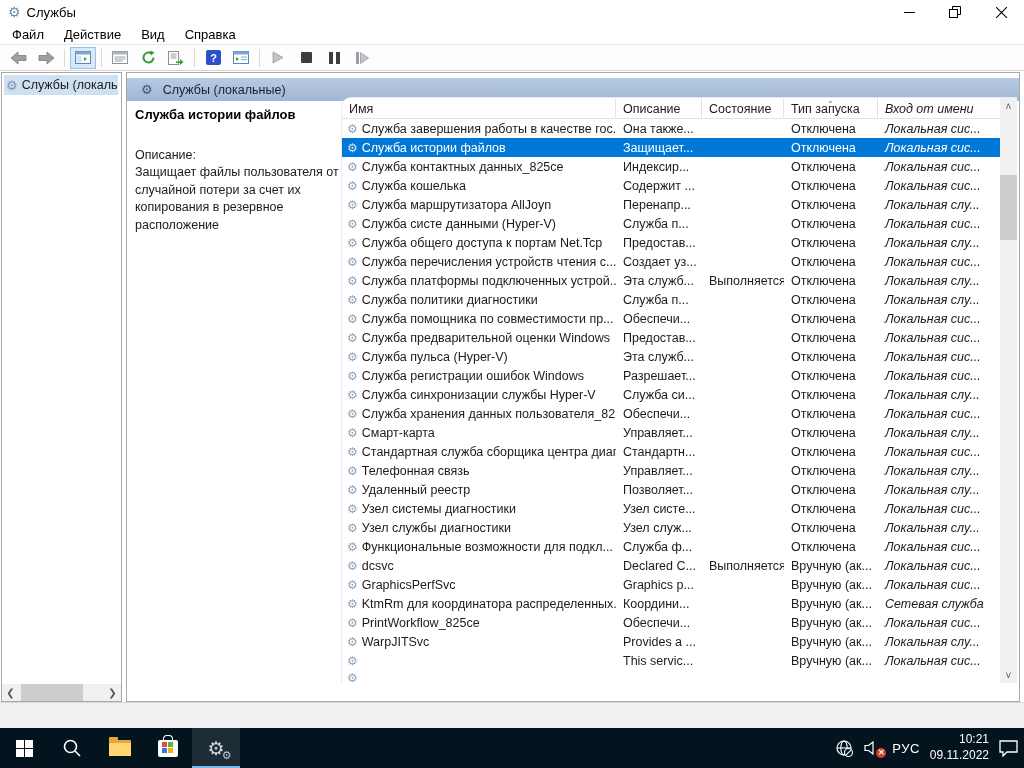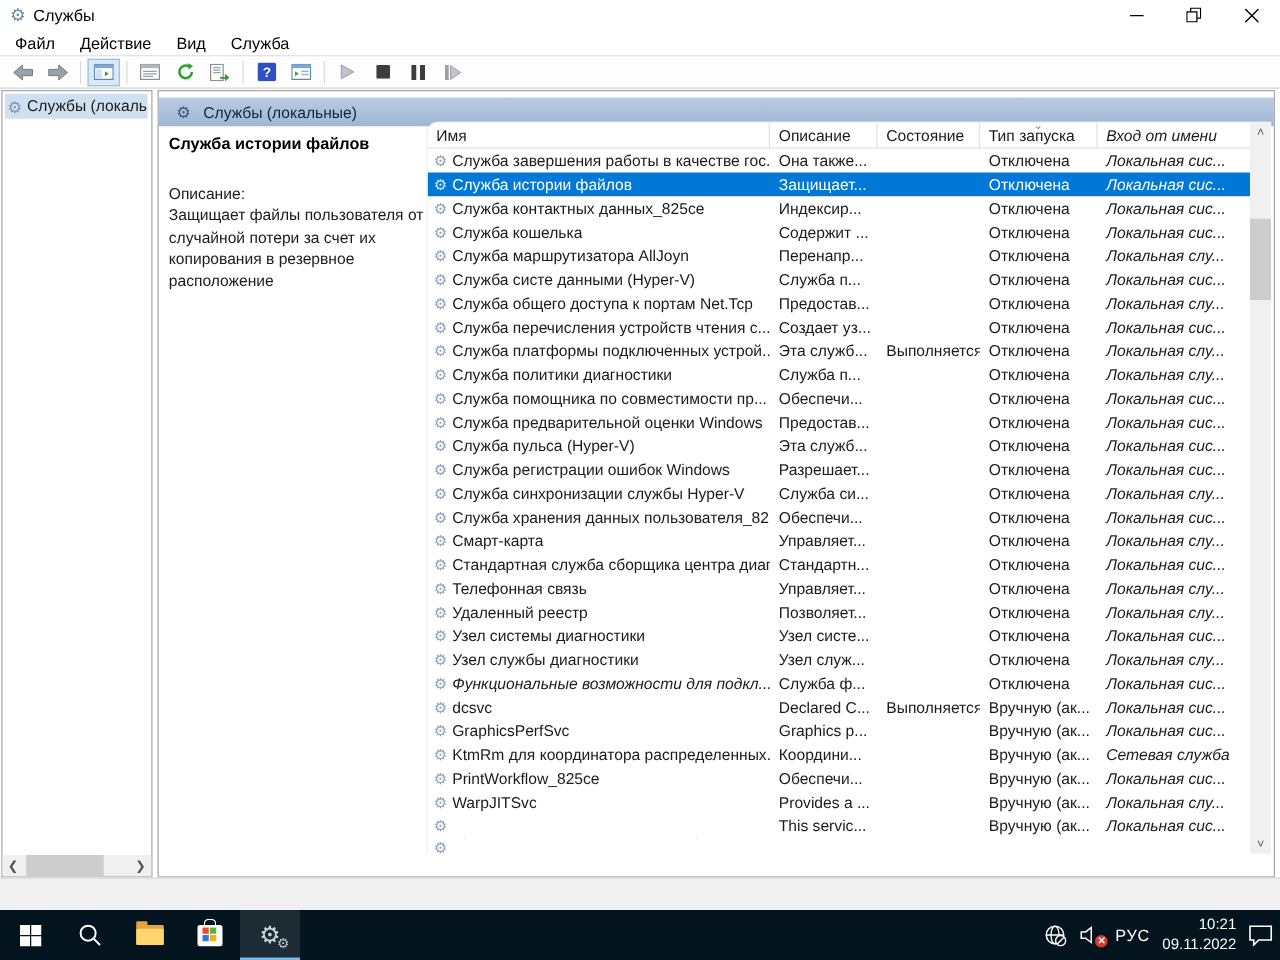--- a/index.html
+++ b/index.html
@@ -131,21 +131,21 @@
             <path d="M0 0 L11 11 M11 0 L0 11" stroke="#000" stroke-width="1.1"></path>
           </svg>
       </div>
     </div>
   </div>
 
   <div class="menubar" id="menubar">
       <div class="menu-item">Файл</div>
       <div class="menu-item">Действие</div>
       <div class="menu-item">Вид</div>
-      <div class="menu-item">Служба</div>
+      <div class="menu-item">Справка</div>
     </div>
 
   <div class="toolbar">
     <div class="tb-btn">
       <svg width="17" height="14" viewBox="0 0 17 14">
           <path d="M8 1 L1 7 L8 13 V9.5 H16 V4.5 H8 Z" fill="#9aa0a6" stroke="#777d82" stroke-width="0.8"></path>
         </svg>
     </div>
     <div class="tb-btn">
       <svg width="17" height="14" viewBox="0 0 17 14">
@@ -489,21 +489,21 @@
               <span style="overflow: hidden; white-space: nowrap;">Узел службы диагностики</span>
             </div>
             <div class="cell col-desc">Узел служ...</div>
             <div class="cell col-status"></div>
             <div class="cell col-startup">Отключена</div>
             <div class="cell col-logon">Локальная слу...</div>
           </div>
           <div class="row">
             <div class="cell col-name name">
               <span class="gear glyph">⚙</span>
-              <span style="overflow: hidden; white-space: nowrap; font-style: italic;">Функциональные возможности для подкл...</span>
+              <span style="overflow: hidden; white-space: nowrap;">Функциональные возможности для подкл...</span>
             </div>
             <div class="cell col-desc">Служба ф...</div>
             <div class="cell col-status"></div>
             <div class="cell col-startup">Отключена</div>
             <div class="cell col-logon">Локальная сис...</div>
           </div>
           <div class="row">
             <div class="cell col-name name">
               <span class="gear glyph">⚙</span>
               <span style="overflow: hidden; white-space: nowrap;">dcsvc</span>

